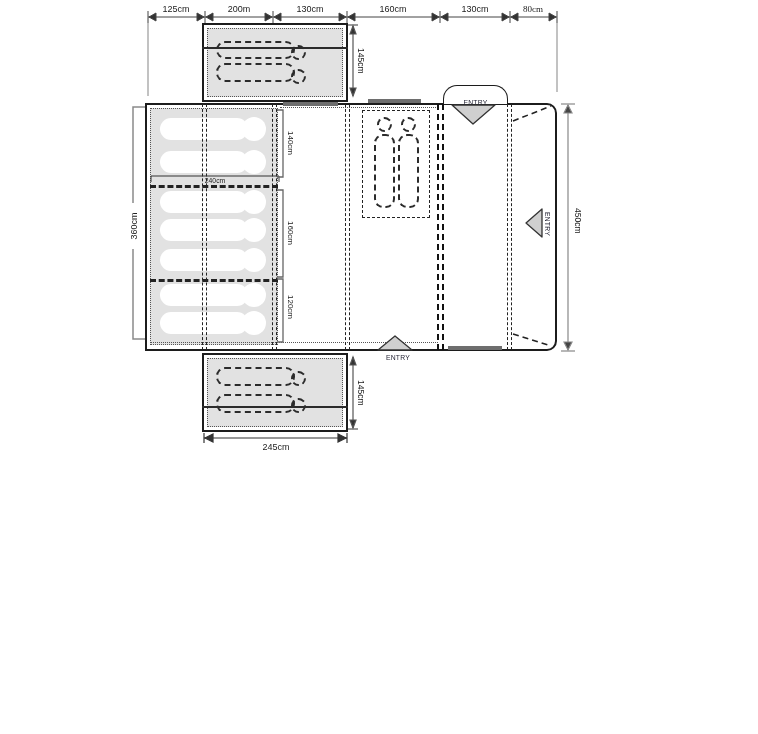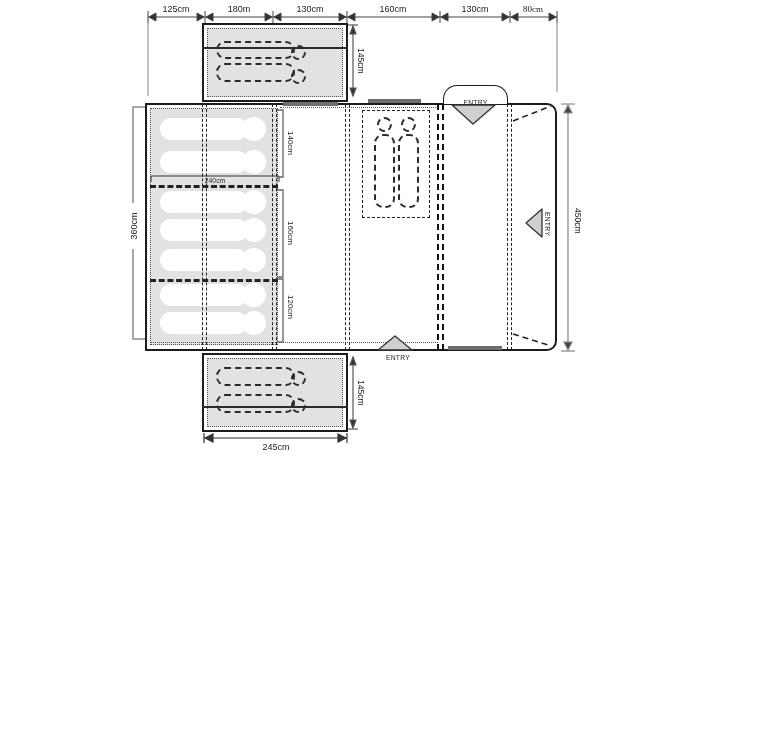--- a/index.html
+++ b/index.html
@@ -117,21 +117,21 @@
     </g>
     <g>
       <polygon points="542,209 542,237 526,223" fill="#cfcfcf" stroke="#333" stroke-width="1.3" stroke-linejoin="round"></polygon>
     </g>
     <g>
       <polygon points="378,350 412,350 395,336" fill="#cfcfcf" stroke="#333" stroke-width="1.3" stroke-linejoin="round"></polygon>
     </g>
   </svg>
 
   <div class="lbl" style="left:151px;top:3px;width:50px;">125cm</div>
-  <div class="lbl" style="left:214px;top:3px;width:50px;">180m</div>
+  <div class="lbl" style="left:214px;top:3px;width:50px;">200m</div>
   <div class="lbl" style="left:285px;top:3px;width:50px;">130cm</div>
   <div class="lbl" style="left:368px;top:3px;width:50px;">160cm</div>
   <div class="lbl" style="left:450px;top:3px;width:50px;">130cm</div>
   <div class="lbl" style="left:508px;top:3px;width:50px;font-family:Liberation Serif, serif;">80cm</div>
 
   <div class="box" style="left:202px;top:23px;width:146px;height:79px;"></div>
   <div class="grayfill" style="left:207px;top:28px;width:136px;height:69px;"></div>
   <div class="solidline" style="left:202px;top:47px;width:146px;height:2px;"></div>
   <div class="bagbody" style="left:216px;top:41px;width:79px;height:18px;"></div>
   <div class="baghead" style="left:291px;top:45px;width:15px;height:15px;"></div>

